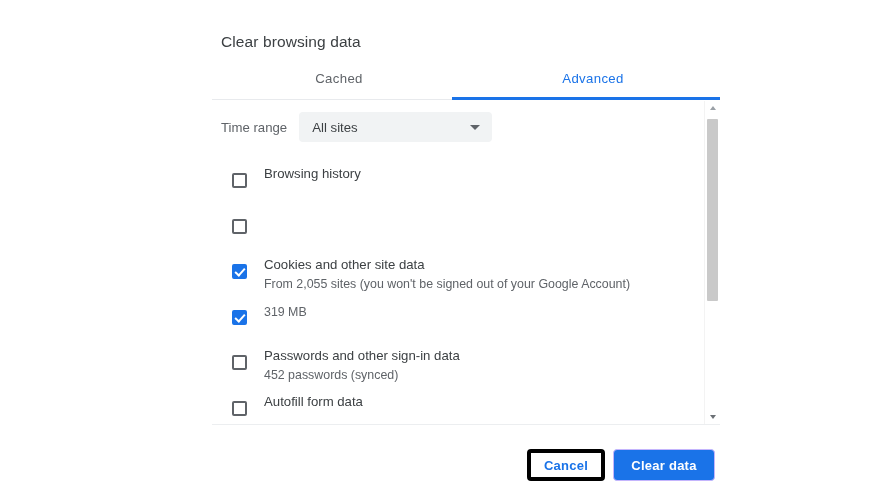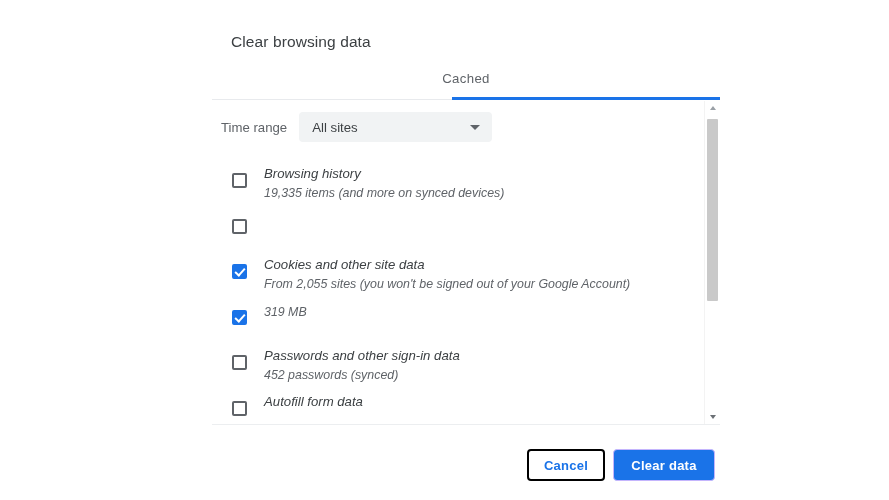--- a/index.html
+++ b/index.html
@@ -25,21 +25,20 @@
 
   
   .dialog-title {
     position: absolute;
     left: 221px;
     top: 33px;
     font-size: 15.5px;
     color: #3c4043;
     letter-spacing: 0.1px;
     white-space: nowrap;
-    margin-left: 10px;
   }
 
   
   .tabs {
     position: absolute;
     left: 212px;
     top: 64px;
     width: 508px;
     height: 36px;
     display: flex;
@@ -177,21 +176,20 @@
     width: 4px;
     height: 8px;
     border: solid #ffffff;
     border-width: 0 2px 2px 0;
     transform: rotate(42deg);
   }
   .item-text {
     margin-left: 17px;
     line-height: 1.35;
     padding-top: 6px;
-    font-style: italic;
   }
   .item-title {
     font-size: 13.2px;
     color: #3c4043;
     white-space: nowrap;
   }
   .item-sub {
     font-size: 12.4px;
     color: #5f6368;
     margin-top: 2px;
@@ -261,62 +259,64 @@
     letter-spacing: 0.25px;
     cursor: pointer;
     user-select: none;
     box-sizing: border-box;
   }
   .btn-cancel {
     left: 315px;
     width: 78px;
     background: #ffffff;
     color: #1a73e8;
-    border: 2px solid #000000;
+    border: 4px solid #000000;
   }
   .btn-primary {
     left: 401px;
     width: 102px;
     background: #1a73e8;
     color: #ffffff;
     border: 1px solid #c4b5fd;
   }
 </style>
 </head>
 <body>
 
 <div id="dialog">
 
   <div class="dialog-title">Clear browsing data</div>
 
   <div class="tabs">
     <div class="tab inactive">
       <span>Cached</span>
     </div>
+    <div class="tab active">
+      <span>Advanced</span>
+    </div>
   </div>
   <div class="tabs-divider"></div>
   <div class="tab-indicator"></div>
 
   <div class="body-area">
 
     <div class="timerange-row">
       <div class="timerange-label">Time range</div>
       <div class="timerange-select">
         <span class="timerange-value">All sites</span>
         <span class="select-arrow"></span>
       </div>
     </div>
 
     <div class="item-list">
 
       <div class="item-row">
         <div class="cb off"></div>
         <div class="item-text">
           <div class="item-title">Browsing history</div>
-          <div class="item-sub">19,335 items (and more on synced devices)</div>
         </div>
       </div>
 
       <div class="item-row">
         <div class="cb off"></div>
       </div>
 
       <div class="item-row">
         <div class="cb on"></div>
         <div class="item-text">

